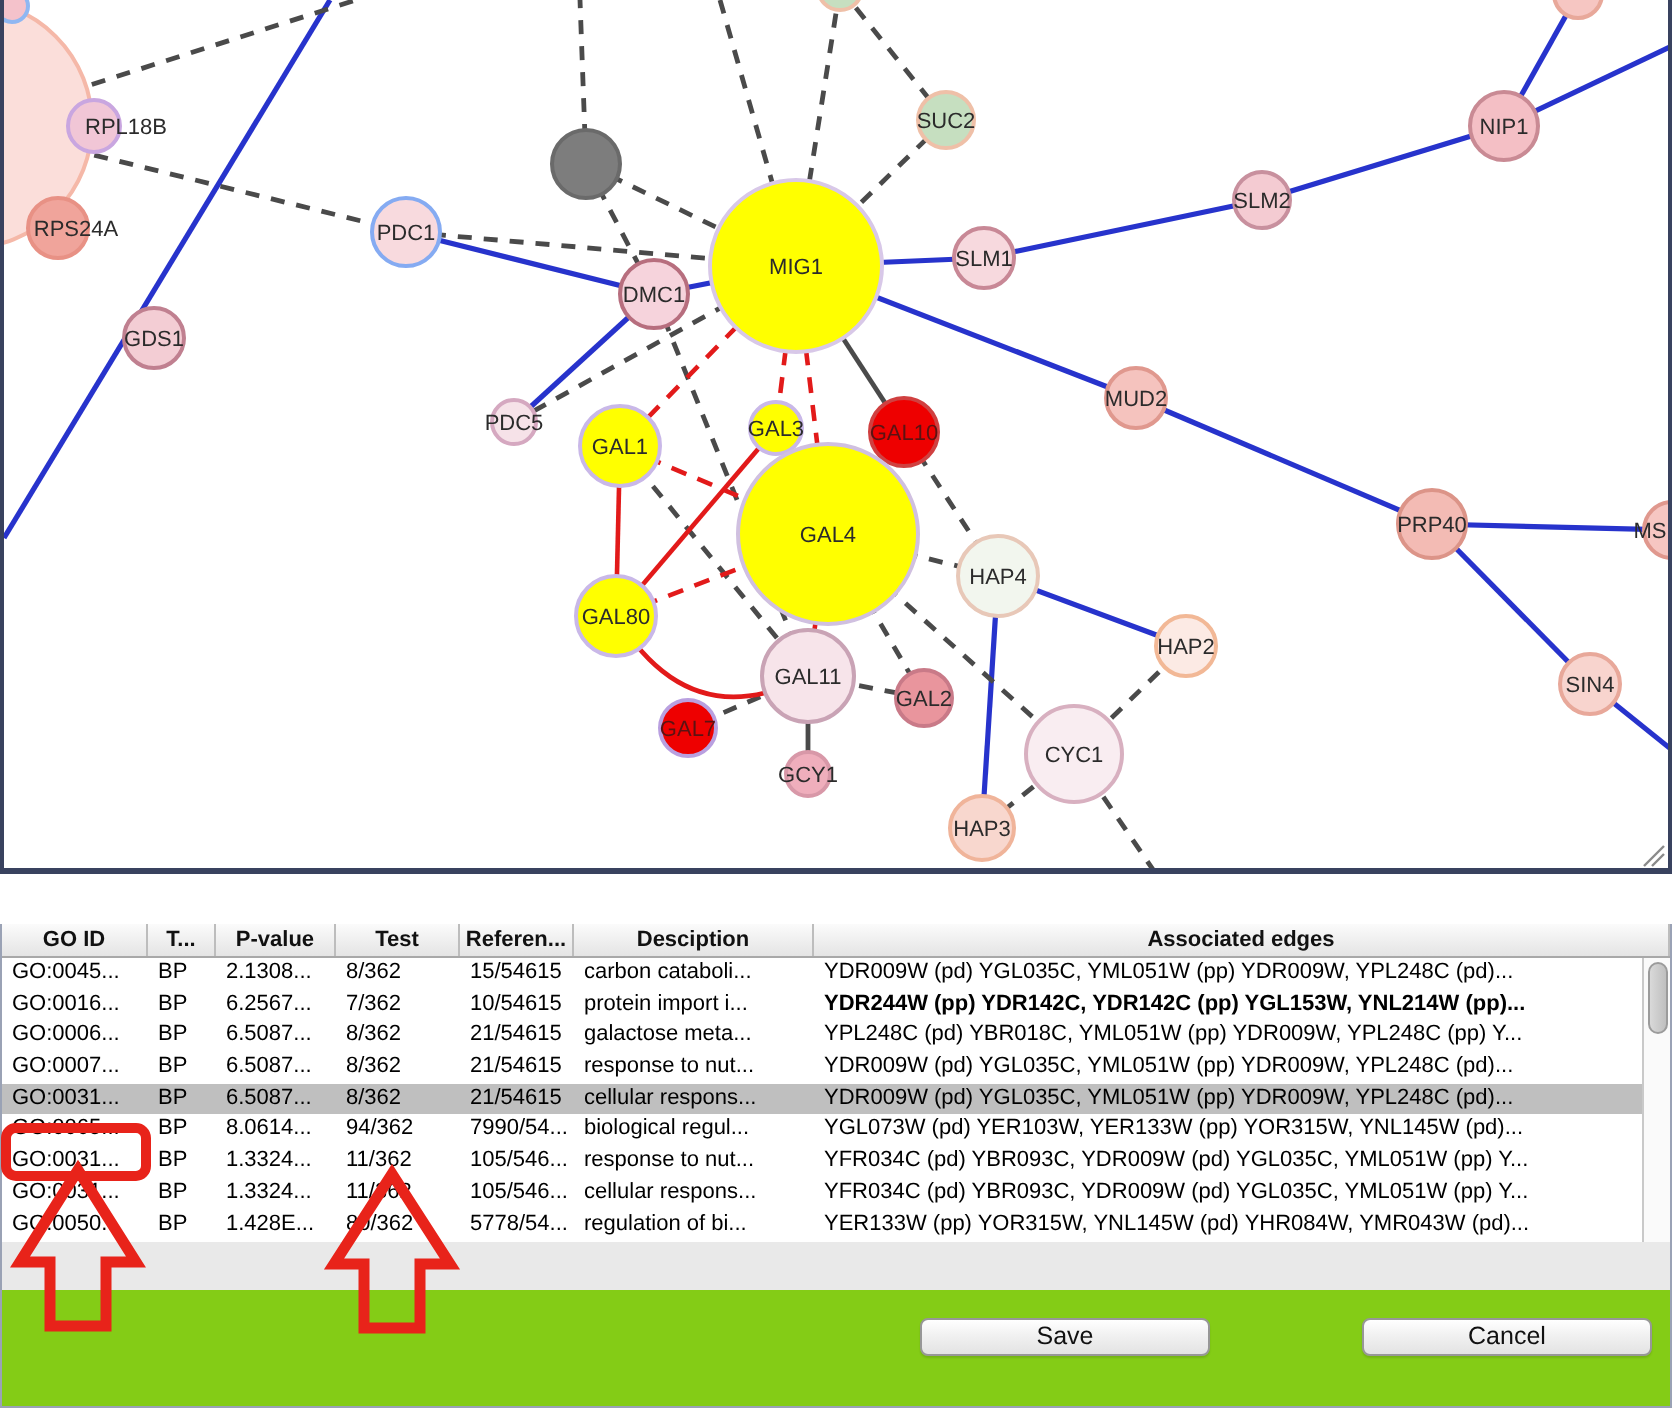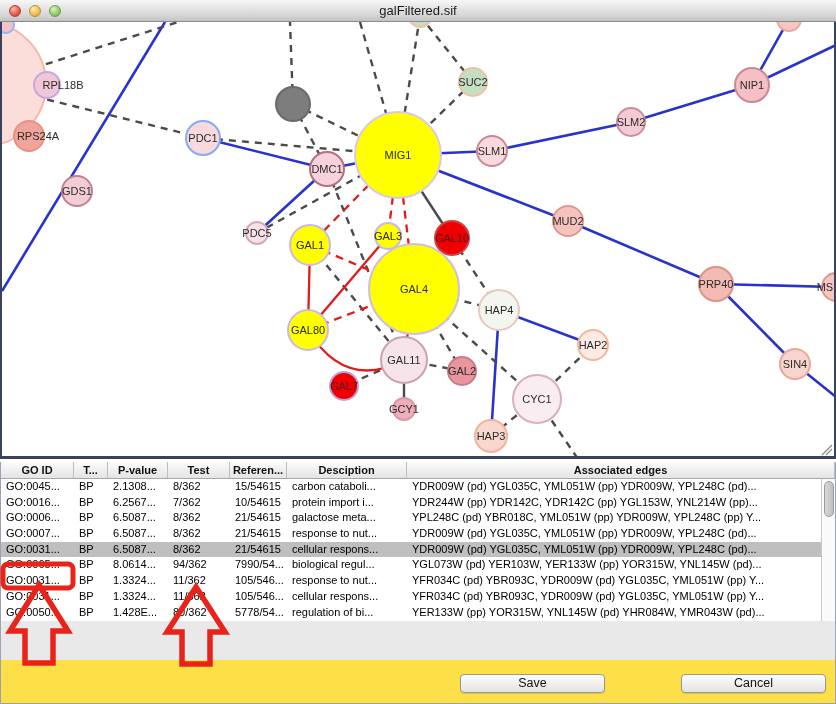--- a/index.html
+++ b/index.html
@@ -42,44 +42,36 @@
   .trow { display:flex; height:15.7px; line-height:15.7px; font-size:11px; color:#000;
           white-space:nowrap; }
   .trow.selected { background:#BFBFBF; }
   .tcell { overflow:hidden; white-space:nowrap; padding-left:5px; }
 
   .vscroll { position:absolute; right:0; top:0; width:14px; height:142px;
              background:#FAFAFA; border-left:1px solid #C9C9C9; }
   .vthumb { position:absolute; left:1.5px; top:2px; width:10px; height:36px; border-radius:6px;
             background:linear-gradient(90deg,#D9D9D9,#BFBFBF); border:1px solid #9B9B9B; }
 
-  .noa-bottom { position:absolute; left:0; right:0; bottom:0; height:43px; background:#fde047; }
+  .noa-bottom { position:absolute; left:0; right:0; bottom:0; height:58px; background:#84cc16; }
   .aqua-btn { position:absolute; top:14px; width:145px; height:19px; border:1px solid #979797;
               border-radius:4px; background:linear-gradient(#FFFFFF,#F1F1F1 45%,#E3E3E3);
               font-size:12.5px; color:#111; text-align:center; line-height:17px;
               box-shadow:0 1px 1px rgba(0,0,0,0.12); font-family:"Liberation Sans",sans-serif; }
   #save-btn { left:459px; } #cancel-btn { left:680px; }
 
   
   #annotations { position:absolute; left:0; top:0; z-index:50; pointer-events:none; }
 </style>
 </head>
 <body>
 
 <div id="stage">
 
   <div class="net-window">
-    <div class="titlebar">
-      <div class="lights">
-        <div class="light red"></div>
-        <div class="light yellow"></div>
-        <div class="light green"></div>
-      </div>
-      <span class="win-title">galFiltered.sif</span>
-    </div>
     <div class="net-canvas">
       <svg id="net-svg" width="832" height="434" viewBox="2 23 832 434">
         <g id="edges-layer">
             <path d="M165,23 L2,292" fill="none" stroke="#2733CC" stroke-width="2.6"></path>
             <path d="M203,139 L327,170" fill="none" stroke="#2733CC" stroke-width="2.6"></path>
             <path d="M327,170 L398,156" fill="none" stroke="#2733CC" stroke-width="2.6"></path>
             <path d="M327,170 L257,234" fill="none" stroke="#2733CC" stroke-width="2.6"></path>
             <path d="M398,156 L492,152" fill="none" stroke="#2733CC" stroke-width="2.6"></path>
             <path d="M492,152 L631,123" fill="none" stroke="#2733CC" stroke-width="2.6"></path>
             <path d="M631,123 L752,86" fill="none" stroke="#2733CC" stroke-width="2.6"></path>
@@ -219,21 +211,21 @@
           <div class="tcell" style="width: 120px;">carbon cataboli...</div>
           <div class="tcell" style="flex: 1 1 0%;">YDR009W (pd) YGL035C, YML051W (pp) YDR009W, YPL248C (pd)...</div>
         </div>
         <div class="trow">
           <div class="tcell" style="width: 73px;">GO:0016...</div>
           <div class="tcell" style="width: 34px;">BP</div>
           <div class="tcell" style="width: 60px;">6.2567...</div>
           <div class="tcell" style="width: 62px;">7/362</div>
           <div class="tcell" style="width: 57px;">10/54615</div>
           <div class="tcell" style="width: 120px;">protein import i...</div>
-          <div class="tcell" style="flex: 1 1 0%;">YDR244W (pp) YDR142C, YDR142C (pp) YGL153W, YNL214W (pp)...</div>
+          <div class="tcell" style="flex: 1 1 0%; font-weight: bold;">YDR244W (pp) YDR142C, YDR142C (pp) YGL153W, YNL214W (pp)...</div>
         </div>
         <div class="trow">
           <div class="tcell" style="width: 73px;">GO:0006...</div>
           <div class="tcell" style="width: 34px;">BP</div>
           <div class="tcell" style="width: 60px;">6.5087...</div>
           <div class="tcell" style="width: 62px;">8/362</div>
           <div class="tcell" style="width: 57px;">21/54615</div>
           <div class="tcell" style="width: 120px;">galactose meta...</div>
           <div class="tcell" style="flex: 1 1 0%;">YPL248C (pd) YBR018C, YML051W (pp) YDR009W, YPL248C (pp) Y...</div>
         </div>

